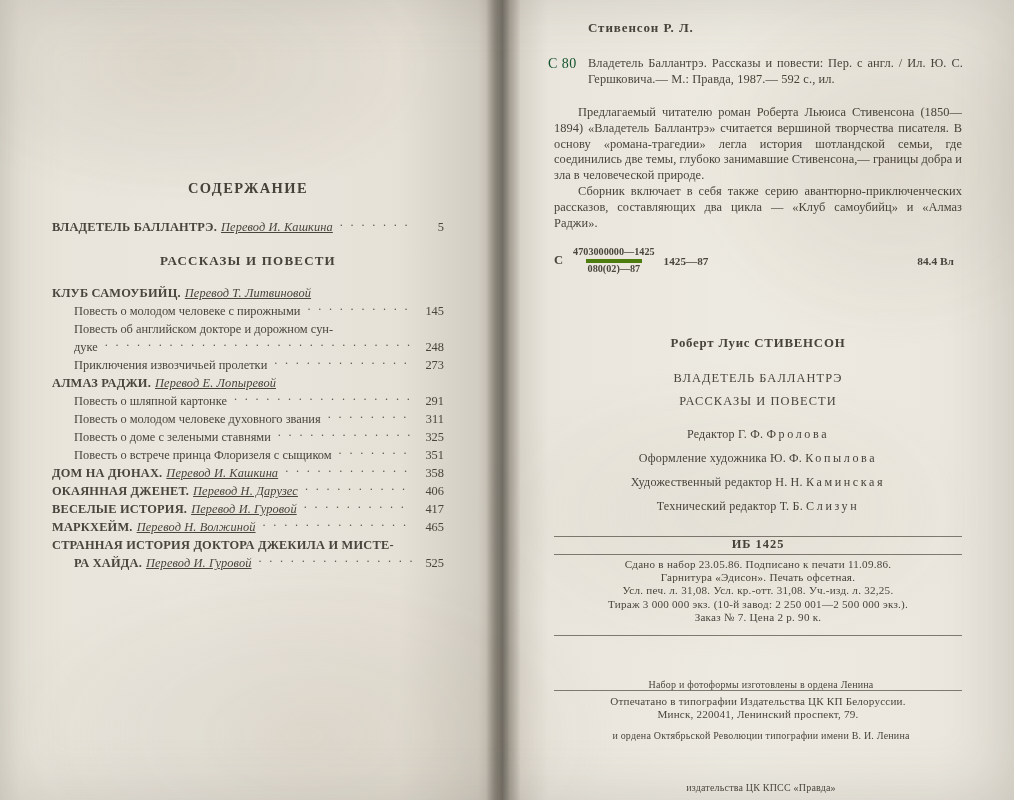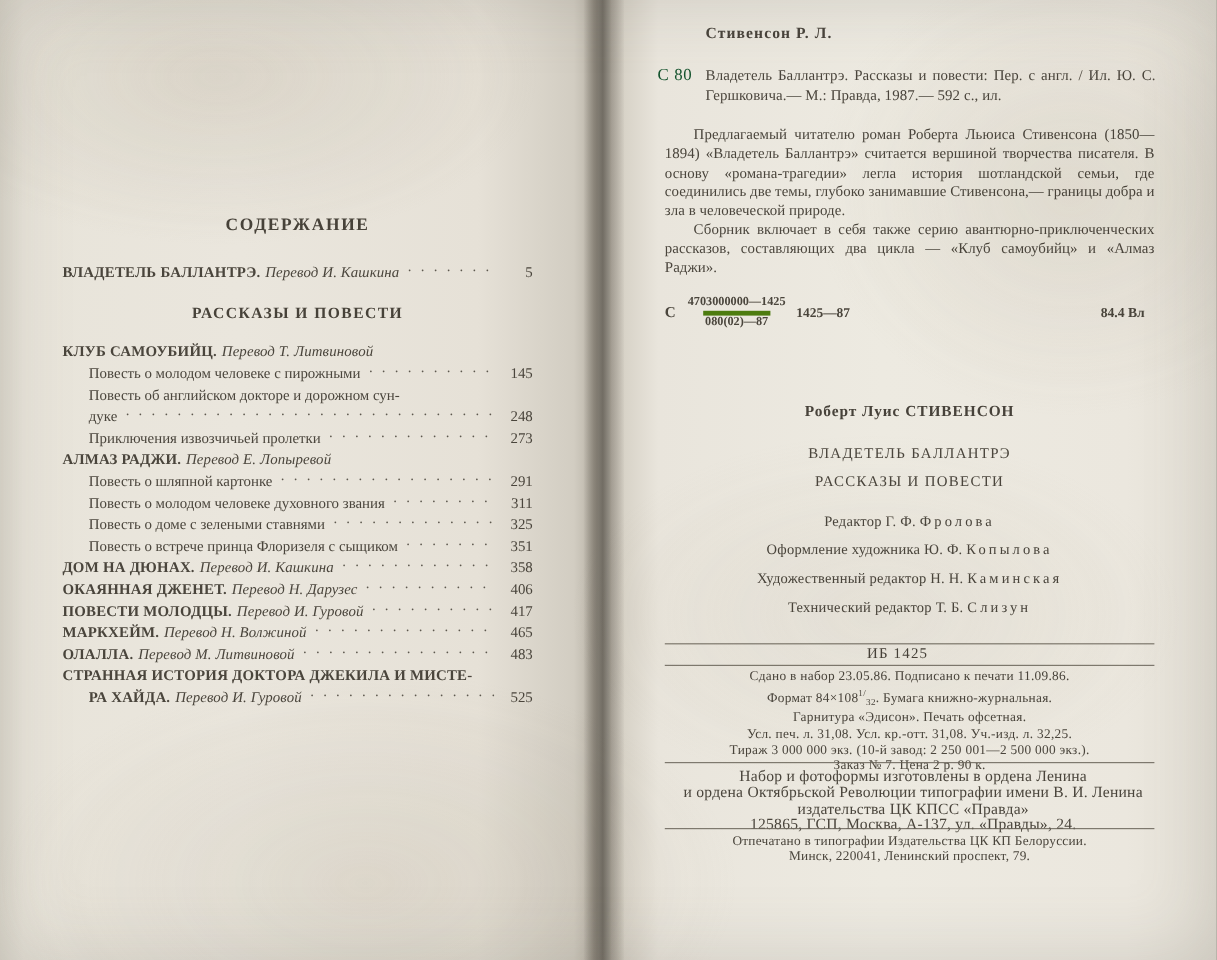--- a/index.html
+++ b/index.html
@@ -135,20 +135,21 @@
   }
   .entry.indent .title-part {
     font-weight: 400;
     letter-spacing: 0;
   }
   .entry .translator {
     font-style: italic;
     font-weight: 400;
     margin-left: 4px;
     letter-spacing: .1px;
+    text-decoration: underline;
   }
   .entry .leader {
     flex: 1 1 auto;
     margin: 0 5px 0 7px;
     overflow: hidden;
     height: 1em;
     position: relative;
     min-width: 0;
   }
   .entry .leader::before {
@@ -294,26 +295,26 @@
     position: absolute;
     left: 46px;
     width: 408px;
     height: 1px;
     background: #6b655a;
     opacity: .85;
   }
 
   .ib-number {
     position: absolute;
-    left: 36px;
+    left: 46px;
     top: 537px;
     width: 408px;
     text-align: center;
     font-size: 12.4px;
-    font-weight: 400;
+    font-weight: 700;
     letter-spacing: 1px;
     color: #47423a;
   }
 
   .colophon {
     position: absolute;
     left: 46px;
     top: 558px;
     width: 408px;
     text-align: center;
@@ -328,24 +329,25 @@
   .frac-sub { font-size: 7.6px; vertical-align: sub; }
 
   .printer {
     position: absolute;
     left: 30px;
     top: 640px;
     width: 446px;
     text-align: center;
   }
   .printer div {
-    font-size: 13px;
+    font-size: 10px;
     line-height: 13.4px;
     color: #4a453c;
     letter-spacing: .2px;
+    margin-top: 38px;
   }
 
   .printer2 {
     position: absolute;
     left: 46px;
     top: 695px;
     width: 408px;
     text-align: center;
   }
   .printer2 div {
@@ -438,36 +440,30 @@
           <span class="leader"></span>
           <span class="pageno">358</span>
         </div>
         <div class="entry">
           <span class="title-part">ОКАЯННАЯ ДЖЕНЕТ.</span>
           <span class="translator">Перевод Н. Дарузес</span>
           <span class="leader"></span>
           <span class="pageno">406</span>
         </div>
         <div class="entry">
-          <span class="title-part">ПОВЕСТИ МОЛОДЦЫ.</span>
+          <span class="title-part">ВЕСЕЛЫЕ ИСТОРИЯ.</span>
           <span class="translator">Перевод И. Гуровой</span>
           <span class="leader"></span>
           <span class="pageno">417</span>
         </div>
         <div class="entry">
           <span class="title-part">МАРКХЕЙМ.</span>
           <span class="translator">Перевод Н. Волжиной</span>
           <span class="leader"></span>
           <span class="pageno">465</span>
-        </div>
-        <div class="entry">
-          <span class="title-part">ОЛАЛЛА.</span>
-          <span class="translator">Перевод М. Литвиновой</span>
-          <span class="leader"></span>
-          <span class="pageno">483</span>
         </div>
         <div class="entry noleader nonum">
           <span class="title-part">СТРАННАЯ ИСТОРИЯ ДОКТОРА ДЖЕКИЛА И МИСТЕ-</span>
           <span class="leader"></span>
           <span class="pageno"></span>
         </div>
         <div class="entry cont">
           <span class="title-part">РА ХАЙДА.</span>
           <span class="translator">Перевод И. Гуровой</span>
           <span class="leader"></span>
@@ -511,23 +507,20 @@
         <div><span>Художественный редактор Н. Н. </span><span class="sp">Каминская</span></div>
         <div><span>Технический редактор Т. Б. </span><span class="sp">Слизун</span></div>
       </div>
 
     <div class="rule" style="top:536px"></div>
     <div class="ib-number">ИБ 1425</div>
     <div class="rule" style="top:554px"></div>
 
     <div class="colophon">
       <div>Сдано в набор 23.05.86. Подписано к печати 11.09.86.</div>
-      <div>
-        <span>Формат 84</span><span>×</span><span>108</span><span class="frac-sup">1</span><span class="frac-sup">/</span><span class="frac-sub">32</span><span>. Бумага книжно-журнальная.</span>
-      </div>
       <div>Гарнитура «Эдисон». Печать офсетная.</div>
       <div>Усл. печ. л. 31,08. Усл. кр.-отт. 31,08. Уч.-изд. л. 32,25.</div>
       <div>Тираж 3 000 000 экз. (10-й завод: 2 250 001—2 500 000 экз.).</div>
       <div>Заказ № 7. Цена 2 р. 90 к.</div>
     </div>
 
     <div class="rule" style="top:635px"></div>
 
     <div class="printer" id="printer-block">
         <div>Набор и фотоформы изготовлены в ордена Ленина</div>

